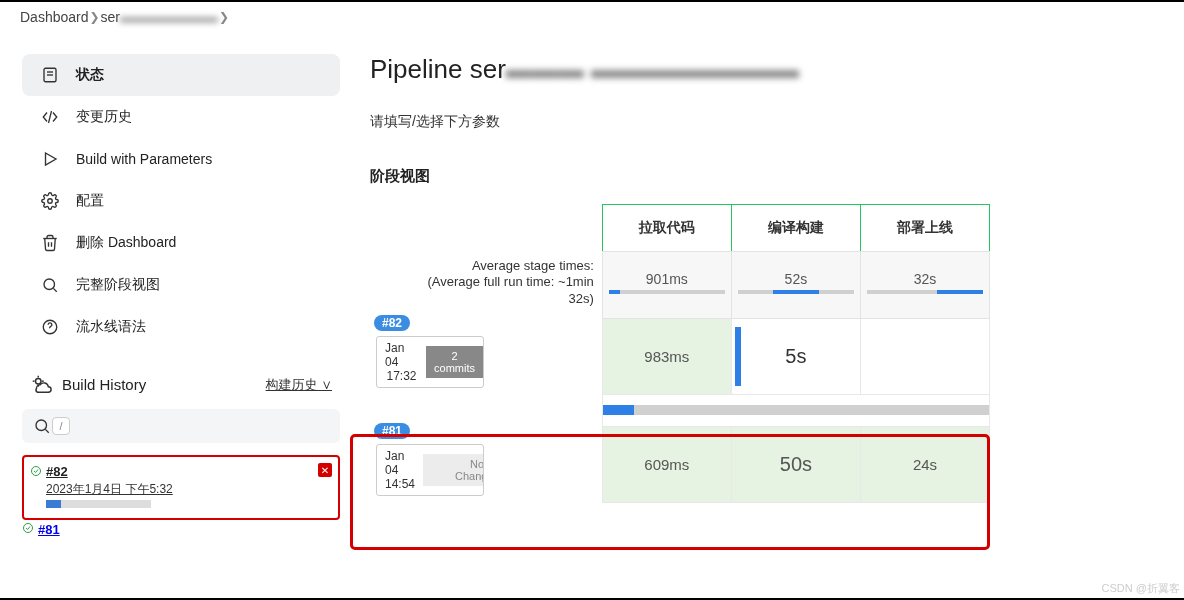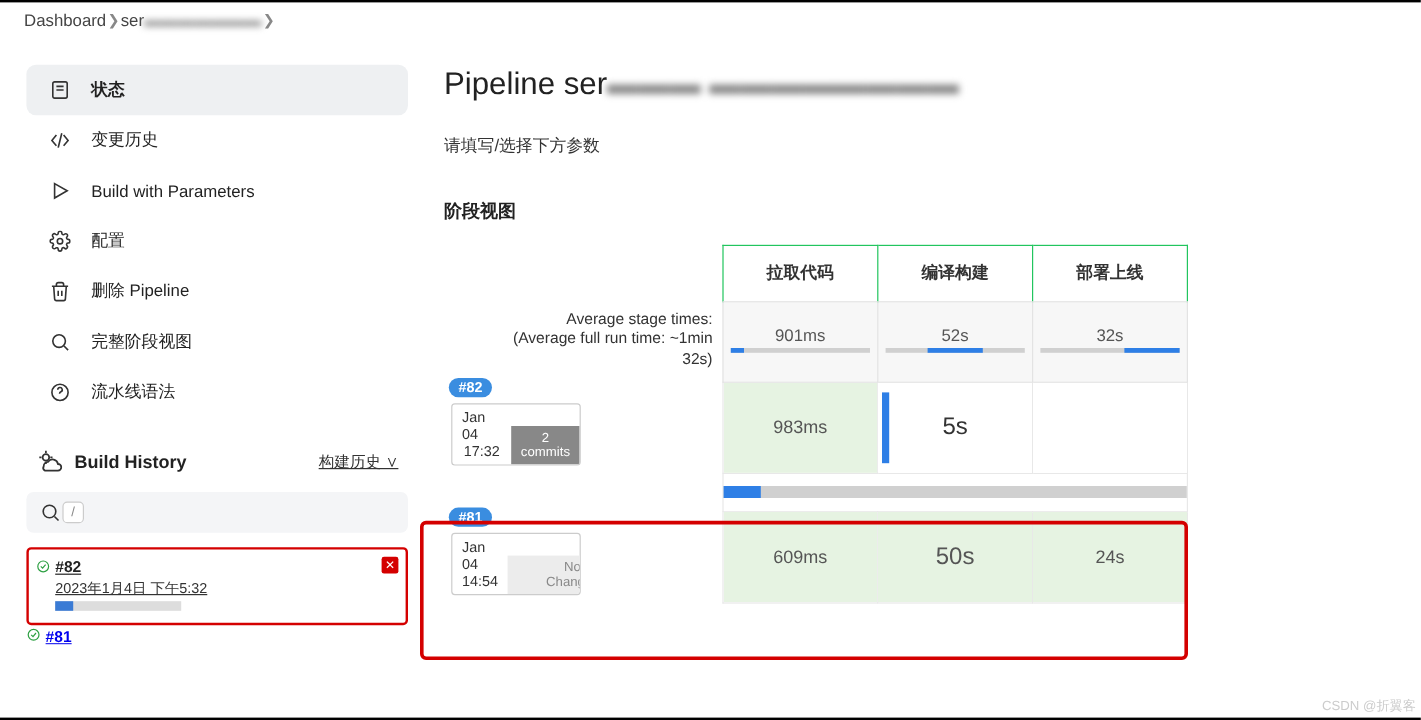--- a/index.html
+++ b/index.html
@@ -17,21 +17,21 @@
 .main { flex: 1; padding: 22px 30px 0 20px; position: relative; }
 
 
 .nav-item { display: flex; align-items: center; gap: 16px; padding: 11px 18px; border-radius: 8px; cursor: pointer; color: #222; }
 .nav-item.active { background: #eef0f2; font-weight: 600; }
 .nav-icon { width: 20px; height: 20px; display: flex; align-items: center; justify-content: center; color: #333; flex-shrink: 0; }
 .nav-icon svg { width: 18px; height: 18px; stroke: currentColor; fill: none; stroke-width: 1.8; }
 
 
 .history-hdr { display: flex; align-items: center; justify-content: space-between; margin-top: 24px; padding: 0 8px; }
-.history-hdr-left { display: flex; align-items: center; gap: 10px; font-weight: 700; font-size: 15px; }
+.history-hdr-left { display: flex; align-items: center; gap: 10px; font-weight: 400; font-size: 15px; }
 .sun-icon svg { width: 22px; height: 22px; }
 .history-hdr a { color: #333; text-decoration: underline; font-size: 13px; }
 .filter-wrap { position: relative; margin-top: 12px; background: #f4f5f7; border-radius: 6px; display: flex; align-items: center; padding: 7px 10px; color: #777; }
 .filter-wrap input { border: none; background: transparent; flex: 1; outline: none; color: #444; font-size: 14px; margin-left: 8px; }
 .slash { border: 1px solid #ccc; border-radius: 4px; width: 18px; height: 18px; display: flex; align-items: center; justify-content: center; font-size: 11px; color: #888; background: #fff; }
 
 .history-box { border: 2px solid #d40000; border-radius: 4px; margin-top: 12px; padding: 4px 6px 6px 6px; }
 .hist-item { position: relative; padding: 2px 2px 4px 16px; }
 .hist-item .status-dot { position: absolute; left: 0; top: 3px; width: 12px; height: 12px; }
 .hist-item a { color: #222; font-weight: 600; text-decoration: underline; font-size: 13px; }
@@ -53,21 +53,21 @@
 .stage-head th { border: 1px solid #22c55e; border-bottom: 1px solid #e3e3e3; padding: 14px 0; font-weight: 600; font-size: 14px; color: #333; width: 125px; text-align: center; }
 .stage-head th.lead { border: none; width: 225px; }
 .avg-row td { text-align: center; border: 1px solid #e3e3e3; border-top: none; padding: 6px 0 10px 0; font-size: 14px; color: #555; background: #f7f7f7; }
 .avg-row td.lead { border: none; background: #fff; text-align: right; padding-right: 8px; font-size: 13px; color: #333; vertical-align: top; line-height: 1.3; }
 .avg-bar { height: 4px; background: #d0d0d0; margin: 3px 6px 0 6px; position: relative; }
 .avg-bar .fill { position: absolute; top: 0; height: 100%; background: #2e7fe6; }
 
 .run-row td { border: 1px solid #e8e8e8; height: 74px; position: relative; }
 .run-row td.lead { border: none; position: relative; padding: 18px 6px 6px 6px; vertical-align: top; }
 .run-badge { position: absolute; top: -3px; left: 4px; background: #3a8de0; color: #fff; font-size: 12px; padding: 1px 8px; border-radius: 10px; font-weight: 600; }
-.run-meta { display: flex; gap: 0; align-items: flex-end; border: 1px solid #ccc; border-radius: 3px; overflow: hidden; width: 108px; }
+.run-meta { display: flex; gap: 0; align-items: center; border: 1px solid #ccc; border-radius: 3px; overflow: hidden; width: 108px; }
 .dt-box { display: flex; flex-direction: column; align-items: center; justify-content: center; padding: 4px 8px; font-size: 12px; color: #333; }
 .dt-box span:first-child { font-weight: 400; }
 .ch-box { background: #888; color: #fff; display: flex; flex-direction: column; align-items: center; justify-content: center; padding: 4px 8px; font-size: 11px; }
 .ch-box.empty { background: #ececec; color: #888; padding-left: 32px; }
 .cell-green { background: #e6f3e2; text-align: center; color: #555; font-size: 15px; }
 .cell-white { background: #fff; text-align: center; color: #333; font-size: 20px; font-weight: 400; position: relative; }
 .cell-white .leftbar { position: absolute; left: 3px; top: 8px; bottom: 8px; width: 6px; background: #2e7fe6; }
 .cell-empty { background: #fff; }
 .run-progress { height: 10px; background: #d0d0d0; margin: 0; position: relative; }
 .run-progress .fill { position: absolute; left: 0; top: 0; height: 100%; background: #2e7fe6; }
@@ -129,21 +129,21 @@
     </div>
     <div class="nav-item">
       <span class="nav-icon">
           <svg viewBox="0 0 24 24">
             <polyline points="3 6 5 6 21 6"></polyline>
             <path d="M19 6l-1 14a2 2 0 0 1-2 2H8a2 2 0 0 1-2-2L5 6"></path>
             <path d="M10 11v6M14 11v6"></path>
             <path d="M8 6V4a2 2 0 0 1 2-2h4a2 2 0 0 1 2 2v2"></path>
           </svg>
         </span>
-      <span>删除 Pipeline</span>
+      <span>删除 Dashboard</span>
     </div>
     <div class="nav-item">
       <span class="nav-icon">
           <svg viewBox="0 0 24 24">
             <circle cx="11" cy="11" r="7"></circle>
             <line x1="21" y1="21" x2="16.5" y2="16.5"></line>
           </svg>
         </span>
       <span>完整阶段视图</span>
     </div>

